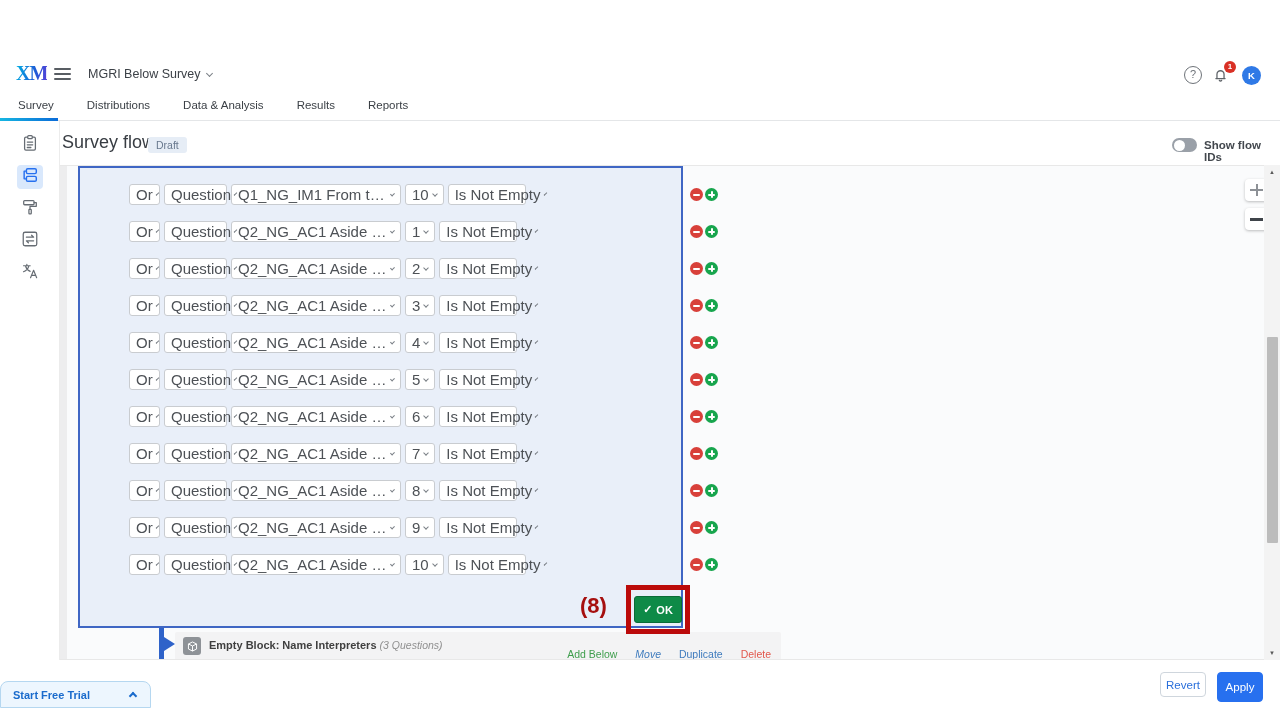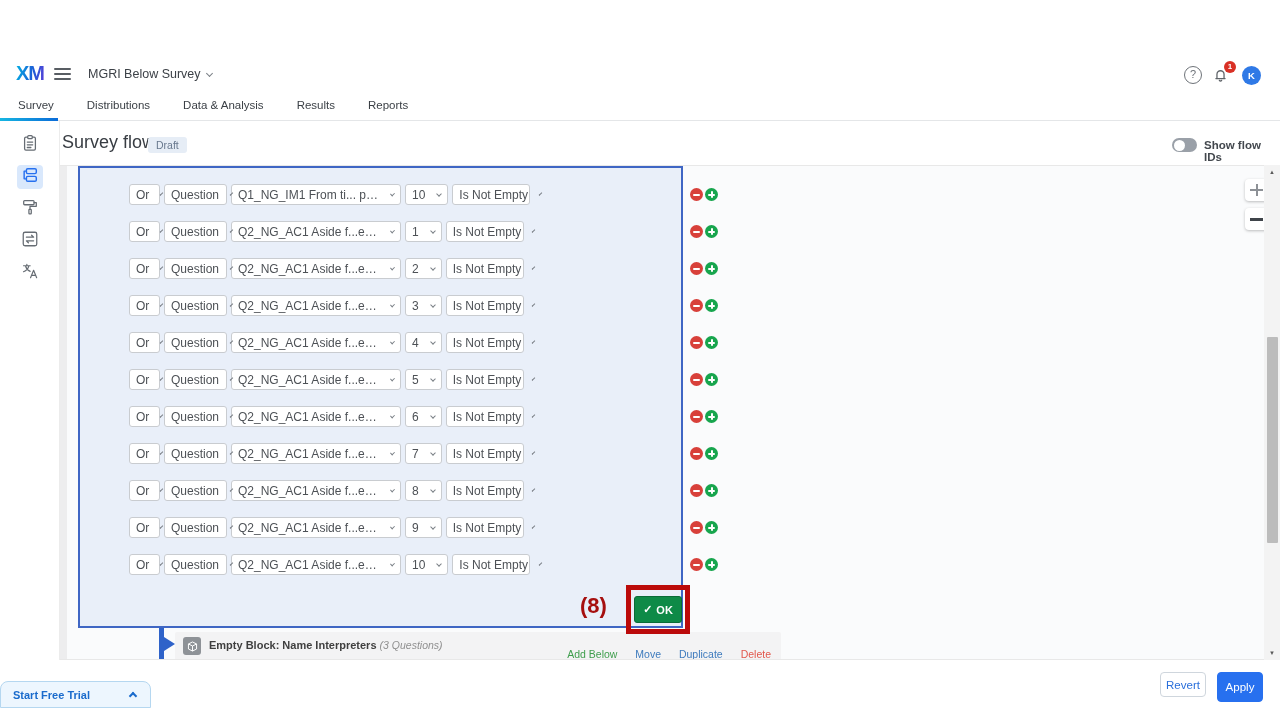--- a/index.html
+++ b/index.html
@@ -2,21 +2,21 @@
 <html><head>
 <meta charset="utf-8">
 <style>
   * { margin:0; padding:0; box-sizing:border-box; }
   html,body { width:1280px; height:720px; background:#fff; font-family:"Liberation Sans", sans-serif; overflow:hidden; position:relative; }
 
   
   .topbar { position:absolute; left:0; top:58px; width:1280px; height:34px; background:#fff; }
   .xm-logo { position:absolute; left:16px; top:4px; font-size:20px; font-weight:bold; letter-spacing:-1px;
              background:linear-gradient(100deg,#00b2e3 0%,#1e5bd6 60%,#5a3fd8 100%);
-             -webkit-background-clip:text; background-clip:text; color:transparent; }
+             -webkit-background-clip:text; background-clip:text; color:transparent;font-family:Liberation Serif, serif; }
   .hamburger { position:absolute; left:54px; top:10px; width:17px; height:13px; cursor:pointer; }
   .hamburger i { display:block; height:2px; background:#585d63; margin-bottom:3px; border-radius:1px; }
   .survey-name { position:absolute; left:88px; top:9px; font-size:12.5px; color:#3c4147; cursor:pointer; }
   .chev { display:inline-block; width:5px; height:5px; border-right:1.5px solid #7b8087; border-bottom:1.5px solid #7b8087; transform:rotate(45deg); margin-left:6px; margin-bottom:2px; }
   .help { position:absolute; left:1184px; top:8px; width:18px; height:18px; border:1.5px solid #6e7379; border-radius:50%;
           font-size:11px; color:#6e7379; text-align:center; line-height:15px; cursor:pointer; }
   .bell { position:absolute; left:1212px; top:8px; cursor:pointer; }
   .bell-badge { position:absolute; left:1224px; top:3px; width:12px; height:12px; background:#d93025; border-radius:50%;
                 color:#fff; font-size:8px; font-weight:bold; text-align:center; line-height:12px; }
   .avatar { position:absolute; left:1242px; top:8px; width:19px; height:19px; background:#2f79e6; border-radius:50%;
@@ -41,22 +41,22 @@
   .rail-item.active { background:#d9e8fc; border-radius:4px; }
 
   
   .canvas { position:absolute; left:60px; top:165px; width:1204px; height:495px; background:#fafbfc;
             border-top:1px solid #e8e8e8; border-bottom:1px solid #e8e8e8; overflow:hidden; }
   .left-strip { position:absolute; left:0; top:0; width:7px; height:100%; background:#ededee; }
 
   .panel { position:absolute; left:18px; top:0; width:605px; height:462px; background:#e9eff9; border:2px solid #3f66c4; }
   .rows { margin-top:16px; margin-left:49px; }
   .cond-row { position:relative; height:21px; margin-bottom:16px; display:flex; gap:4px; align-items:center; width:548px; }
-  .dd { display:inline-flex; align-items:center; gap:12px; background:#fff; border:1px solid #c9ccd0; border-radius:3px;
-        height:21px; padding:0 6px; font-size:12px; color:#4d5156; white-space:nowrap; cursor:pointer; }
+  .dd { display:inline-flex; align-items:center; gap:4px; background:#fff; border:1px solid #c9ccd0; border-radius:3px;
+        height:21px; padding:0 6px; font-size:15px; color:#4d5156; white-space:nowrap; cursor:pointer; }
   .dd .chev { margin:0 0 1px 0; width:4px; height:4px; }
   .dd-question { width:170px; overflow:hidden; justify-content:space-between; }
   .dd-question span { overflow:hidden; text-overflow:ellipsis; }
   .row-icons { position:absolute; right:-41px; top:4px; display:flex; gap:2px; }
   .ic-circle { width:13px; height:13px; border-radius:50%; position:relative; cursor:pointer; }
   .ic-rem { background:#d8403a; }
   .ic-rem::after { content:""; position:absolute; left:3px; top:5.5px; width:7px; height:2px; background:#fff; border-radius:1px; }
   .ic-add { background:#17a54d; }
   .ic-add::after { content:""; position:absolute; left:3px; top:5.5px; width:7px; height:2px; background:#fff; border-radius:1px; }
   .ic-add::before { content:""; position:absolute; left:5.5px; top:3px; width:2px; height:7px; background:#fff; border-radius:1px; }
@@ -68,21 +68,21 @@
 
   .flow-line { position:absolute; left:99px; top:462px; width:5px; height:33px; background:#2e62c9; }
   .flow-arrow { position:absolute; left:104px; top:471px; width:0; height:0; border-left:11px solid #2e62c9; border-top:7px solid transparent; border-bottom:7px solid transparent; }
 
   .block-row { position:absolute; left:115px; top:466px; width:606px; height:29px; background:#f3f3f4; border-radius:2px; }
   .cube { position:absolute; left:8px; top:5px; width:18px; height:18px; background:#8e9297; border-radius:3px; display:flex; align-items:center; justify-content:center; }
   .block-title { position:absolute; left:34px; top:7px; font-size:11px; color:#3f3f3f; font-weight:bold; white-space:nowrap; }
   .block-sub { font-weight:normal; color:#909090; font-size:10.5px;font-style:italic; }
   .block-actions { position:absolute; right:10px; bottom:1px; font-size:10.5px; white-space:nowrap; }
   .block-actions span { margin-left:15px; cursor:pointer; }
-  .act-add { color:#3f9e4d; } .act-move { color:#3e7bbd; } .act-dup { color:#3e7bbd;text-align:right; } .act-del { color:#e2574c; }
+  .act-add { color:#3f9e4d; } .act-move { color:#3e7bbd;font-style:italic; } .act-dup { color:#3e7bbd;text-align:right; } .act-del { color:#e2574c; }
 
   .zoom-btn { position:absolute; left:1185px; width:23px; height:22px; background:#fff; border-radius:4px;
               box-shadow:0 1px 3px rgba(0,0,0,.25); cursor:pointer; }
   .zoom-in { top:13px; } .zoom-out { top:42px; }
   .zoom-in::before { content:""; position:absolute; left:10.5px; top:5px; width:2px; height:12px; background:#8d9196; }
   .zoom-in::after, .zoom-out::after { content:""; position:absolute; left:5px; top:10px; width:13px; height:2px; background:#8d9196; }
   .zoom-out::after { background:#3f444a; height:2.5px; }
 
   
   .scrollbar { position:absolute; left:1264px; top:165px; width:16px; height:495px; background:#f3f3f3; }

